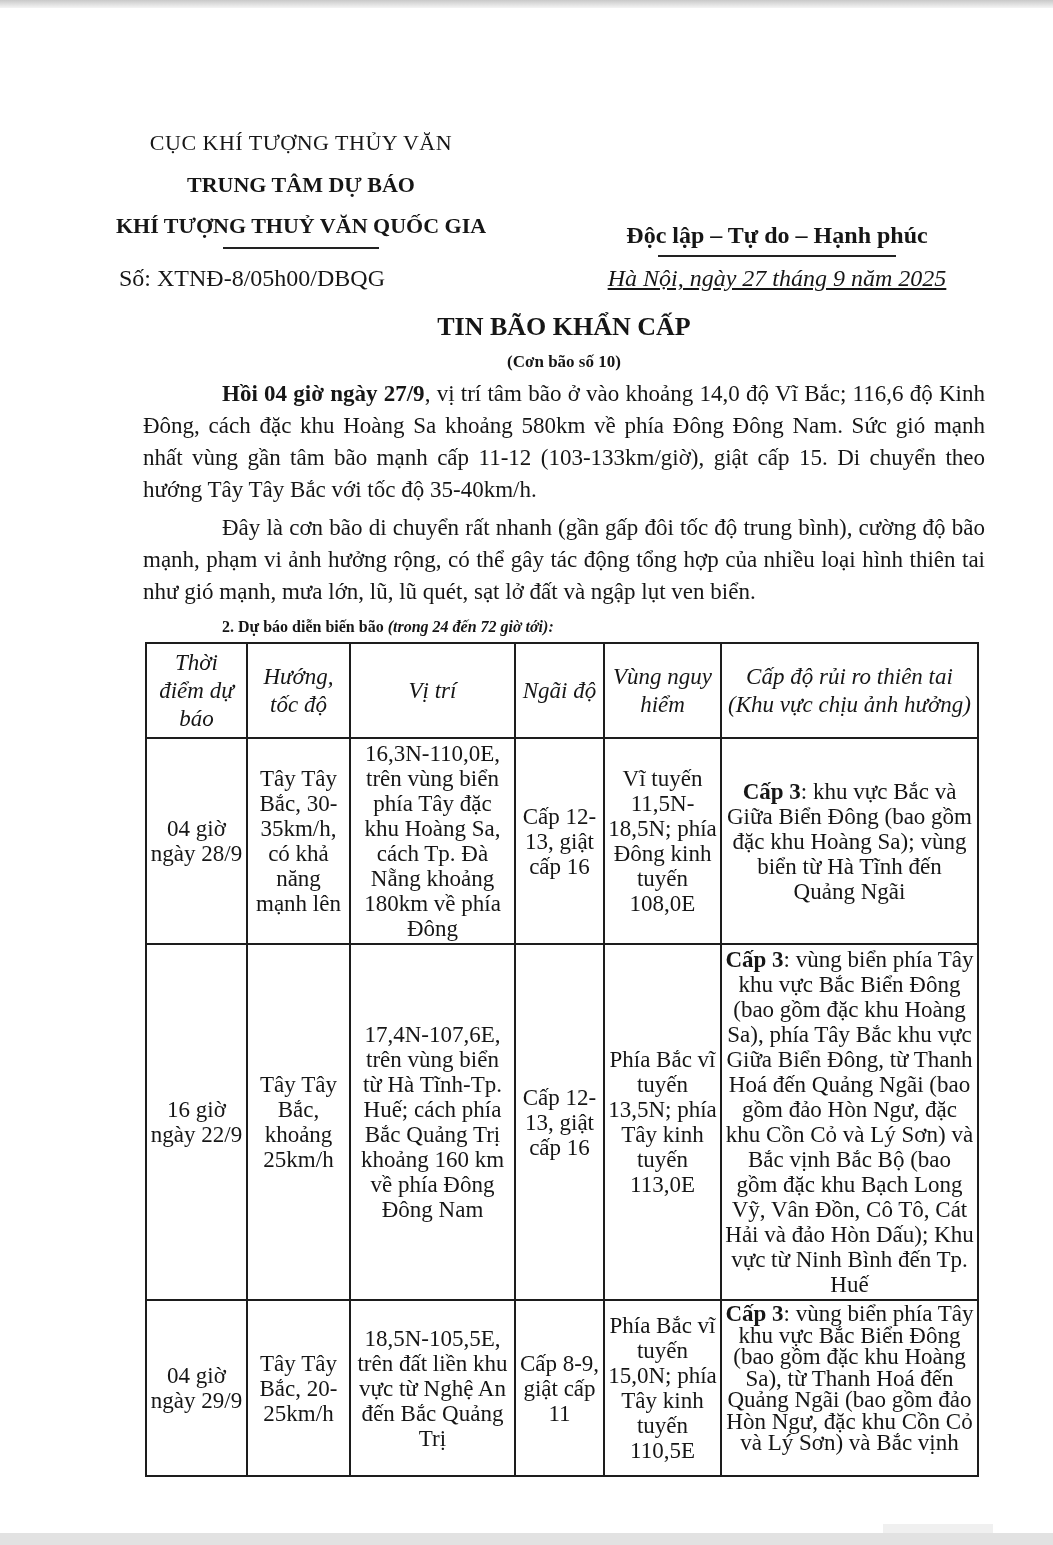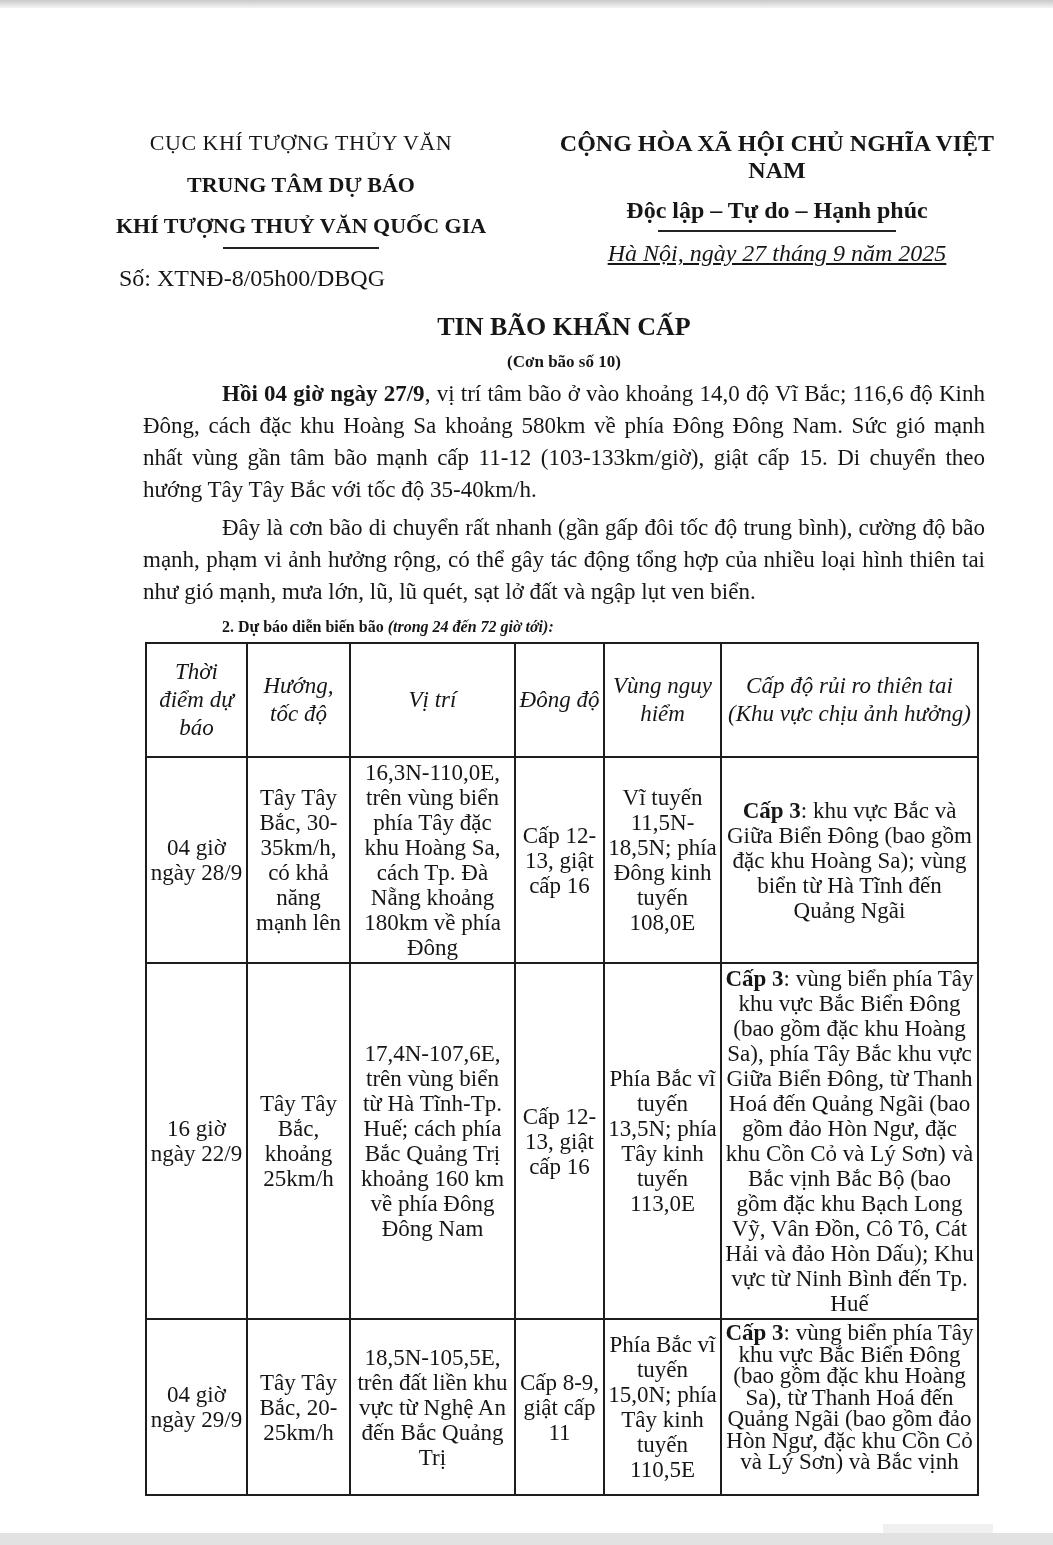--- a/index.html
+++ b/index.html
@@ -19,21 +19,21 @@
     position:absolute; bottom:0; left:0; width:100%; height:12px;
     background:#e2e2e2;
   }
   .edge-bottom-patch {
     position:absolute; bottom:12px; right:60px; width:110px; height:9px;
     background:#f0f0f0;
   }
   .content { padding:130px 68px 0 143px; }
 
   
-  .header-row { display:flex; justify-content:space-between; align-items:flex-start; }
+  .header-row { display:flex; justify-content:space-between; align-items:flex-end; }
   .header-left  { width:372px; text-align:center; margin-left:-28px; }
   .header-right { width:496px; text-align:center; margin-right:-40px; }
   .hl-1 { font-size:22px; letter-spacing:.5px; margin-bottom:16px; }
   .hl-2 { font-size:22px; font-weight:bold; margin-bottom:15px; }
   .hl-3 { font-size:22px; font-weight:bold; }
   .rule-left  { width:156px; height:2px; background:#222; margin:8px auto 0 auto; }
   .hr-1 { font-size:24px; font-weight:bold; margin-bottom:13px; }
   .hr-2 { font-size:24px; font-weight:bold; }
   .rule-right { width:238px; height:2px; background:#222; margin:6px auto 8px auto; }
   .hr-3 { font-size:24px; font-style:italic;text-decoration:underline; }
@@ -60,21 +60,21 @@
     width:832px; margin-top:6px; margin-left:2px;
   }
   table.forecast td, table.forecast th {
     border:2px solid #1d1d1d;
     padding:2px 3px;
     text-align:center; vertical-align:middle;
     font-size:23px; line-height:25px; font-weight:normal;
     overflow:hidden;
   }
   table.forecast th { font-style:italic; line-height:28px; }
-  tr.hdr  { height:114px; }
+  tr.hdr  { height:95px; }
   tr.r1   { height:205px; }
   tr.r2   { height:330px; }
   tr.r3   { height:173px; }
   td .risk-lead { font-weight:bold;margin-top:24px; }
   .r2 .risk-cell { line-height:25px; }
   .r3 .risk-cell-clip { height:170px; overflow:hidden; line-height:21.5px; }
   .r3 .risk-cell-clip .risk-lead { font-weight:bold; }
 </style>
 </head>
 <body>
@@ -86,21 +86,20 @@
 
     <div class="header-row">
       <div class="header-left">
         <div class="hl-1">CỤC KHÍ TƯỢNG THỦY VĂN</div>
         <div class="hl-2">TRUNG TÂM DỰ BÁO</div>
         <div class="hl-3">KHÍ TƯỢNG THUỶ VĂN QUỐC GIA</div>
         <div class="rule-left"></div>
         <div class="doc-number" style="text-align:left;">Số: XTNĐ-8/05h00/DBQG</div>
       </div>
       <div class="header-right">
-        <div class="hr-1">CỘNG HÒA XÃ HỘI CHỦ NGHĨA VIỆT NAM</div>
         <div class="hr-2">Độc lập – Tự do – Hạnh phúc</div>
         <div class="rule-right"></div>
         <div class="hr-3">Hà Nội, ngày 27 tháng 9 năm 2025</div>
       </div>
     </div>
 
     <div class="title">TIN BÃO KHẨN CẤP</div>
     <div class="subtitle">(Cơn bão số 10)</div>
 
 
@@ -121,21 +120,21 @@
           <col style="width:165px">
         <col style="width:89px">
           <col style="width:117px">
           <col style="width:257px">
       </colgroup>
       <tbody>
         <tr class="hdr">
           <th>Thời điểm dự báo</th>
           <th>Hướng, tốc độ</th>
           <th>Vị trí</th>
-          <th>Đông độ</th>
+          <th>Ngãi độ</th>
           <th>Vùng nguy hiểm</th>
           <th>Cấp độ rủi ro thiên tai (Khu vực chịu ảnh hưởng)</th>
         </tr>
 
         <tr class="r1">
           <td>04 giờ ngày 28/9</td>
           <td>Tây Tây Bắc, 30-35km/h, có khả năng mạnh lên</td>
           <td>16,3N-110,0E, trên vùng biển phía Tây đặc khu Hoàng Sa, cách Tp. Đà Nẵng khoảng 180km về phía Đông</td>
           <td>Cấp 12-13, giật cấp 16</td>
           <td>Vĩ tuyến 11,5N-18,5N; phía Đông kinh tuyến 108,0E</td>

